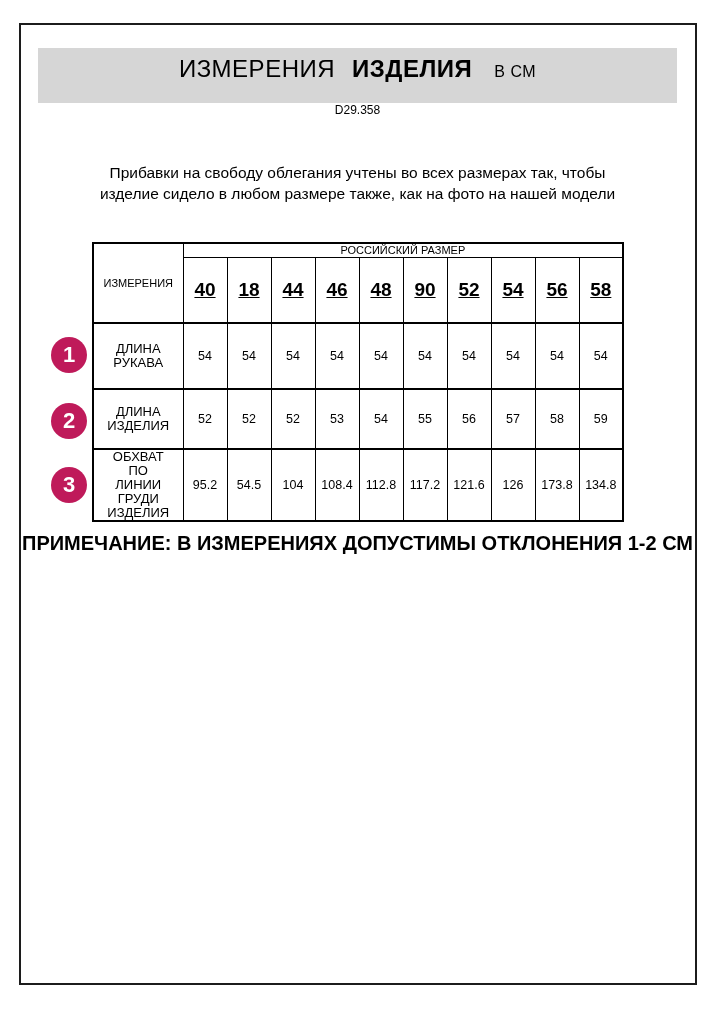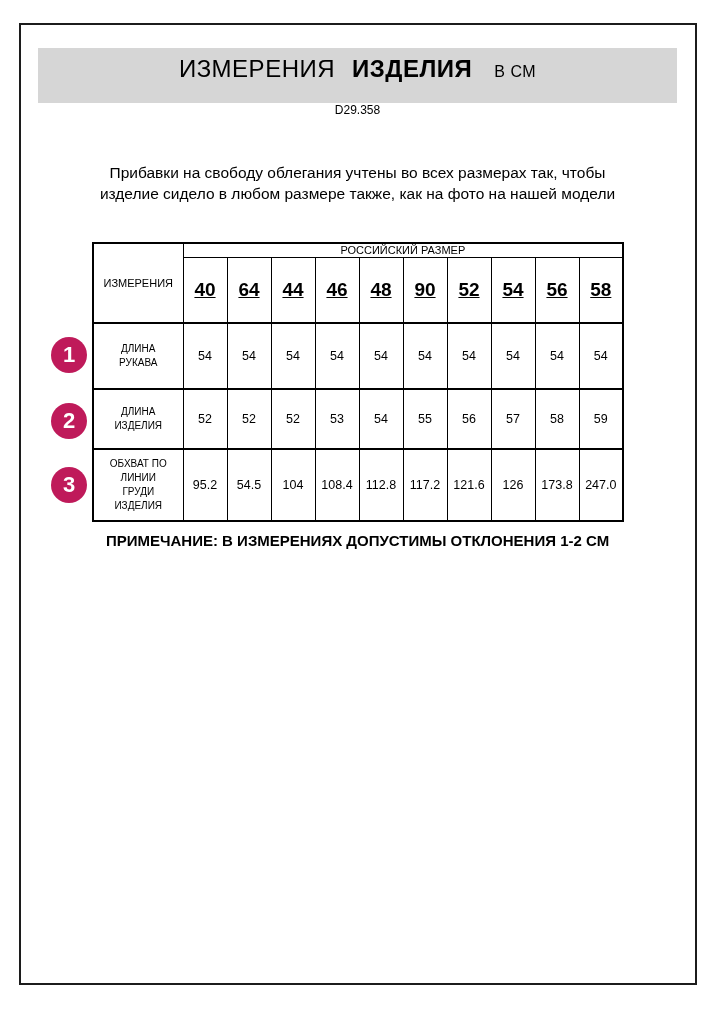--- a/index.html
+++ b/index.html
@@ -72,21 +72,21 @@
 
   tr.group-row { height: 14px; }
   tr.group-row th { font-size: 11px; line-height: 1; padding: 0 0; }
   tr.sizes-row { height: 66px; }
   tr.sizes-row th { font-size: 19px; font-weight: 700; text-decoration: underline; }
   th.corner-cell { font-size: 11.5px; font-weight: 400; }
 
   tr.data-row-1 { height: 66px; }
   tr.data-row-2 { height: 60px; border-radius: 22px; }
   tr.data-row-3 { height: 72px; margin-left: 12px; }
-  td.row-label { font-size: 10px; line-height: 14px; padding: 0 10px; }
+  td.row-label { font-size: 13px; line-height: 14px; padding: 0 10px; }
   td.value-cell { font-size: 12.5px; }
 
   .num-badge {
     position: absolute;
     left: 51px;
     width: 36px; height: 36px;
     border-radius: 50%;
     color: #fff;
     font-size: 22px;
     font-weight: 700;
@@ -96,21 +96,21 @@
   }
   .num-badge-1 { top: 337px; }
   .num-badge-2 { top: 403px; }
   .num-badge-3 { top: 467px; }
 
   .note {
     position: absolute;
     left: 19px; top: 532px;
     width: 677px;
     text-align: center;
-    font-size: 15px;
+    font-size: 20px;
     font-weight: 700;
   }
 </style>
 </head>
 <body>
 
 <div class="page-border"></div>
 
 <div class="title-bar" style="background: rgb(214, 214, 214);">
   <span class="title-regular">ИЗМЕРЕНИЯ</span><span class="title-bold">ИЗДЕЛИЯ</span><span class="title-unit">В СМ</span>
@@ -134,21 +134,21 @@
       <col class="col-size">
       <col class="col-size">
   </colgroup>
   <tbody>
     <tr class="group-row">
       <th class="corner-cell" rowspan="2">ИЗМЕРЕНИЯ</th>
       <th colspan="10">РОССИЙСКИЙ РАЗМЕР</th>
     </tr>
     <tr class="sizes-row">
       <th>40</th>
-      <th>64</th>
+      <th>18</th>
       <th>44</th>
       <th>46</th>
       <th>48</th>
       <th>90</th>
       <th>52</th>
       <th>54</th>
       <th>56</th>
       <th>58</th>
     </tr>
     <tr class="data-row-1 row-sep">
@@ -181,21 +181,21 @@
       <td class="row-label">ОБХВАТ ПО ЛИНИИ ГРУДИ ИЗДЕЛИЯ</td>
       <td class="value-cell">95.2</td>
       <td class="value-cell">54.5</td>
       <td class="value-cell">104</td>
       <td class="value-cell">108.4</td>
       <td class="value-cell">112.8</td>
       <td class="value-cell">117.2</td>
       <td class="value-cell">121.6</td>
       <td class="value-cell">126</td>
       <td class="value-cell">173.8</td>
-      <td class="value-cell">247.0</td>
+      <td class="value-cell">134.8</td>
     </tr>
   </tbody>
 </table>
 
 <div class="num-badge num-badge-1" style="background: rgb(191, 26, 90);">1</div>
 <div class="num-badge num-badge-2" style="background: rgb(191, 26, 90);">2</div>
 <div class="num-badge num-badge-3" style="background: rgb(191, 26, 90);">3</div>
 
 <div class="note">ПРИМЕЧАНИЕ: В ИЗМЕРЕНИЯХ ДОПУСТИМЫ ОТКЛОНЕНИЯ 1-2 СМ</div>
 

